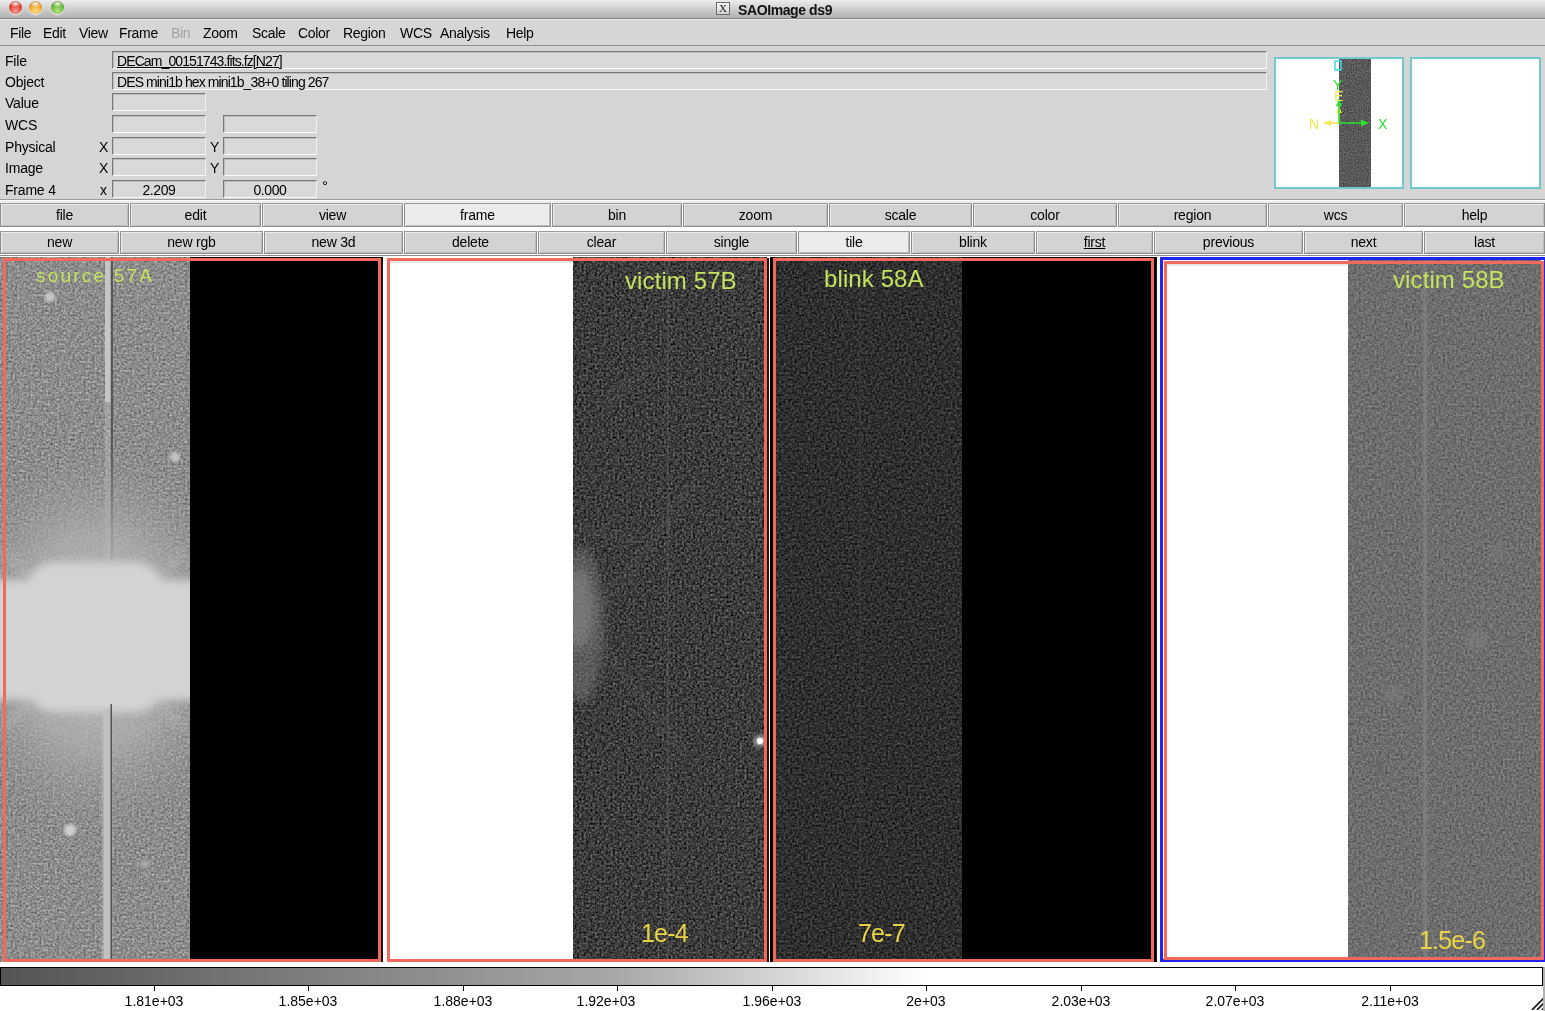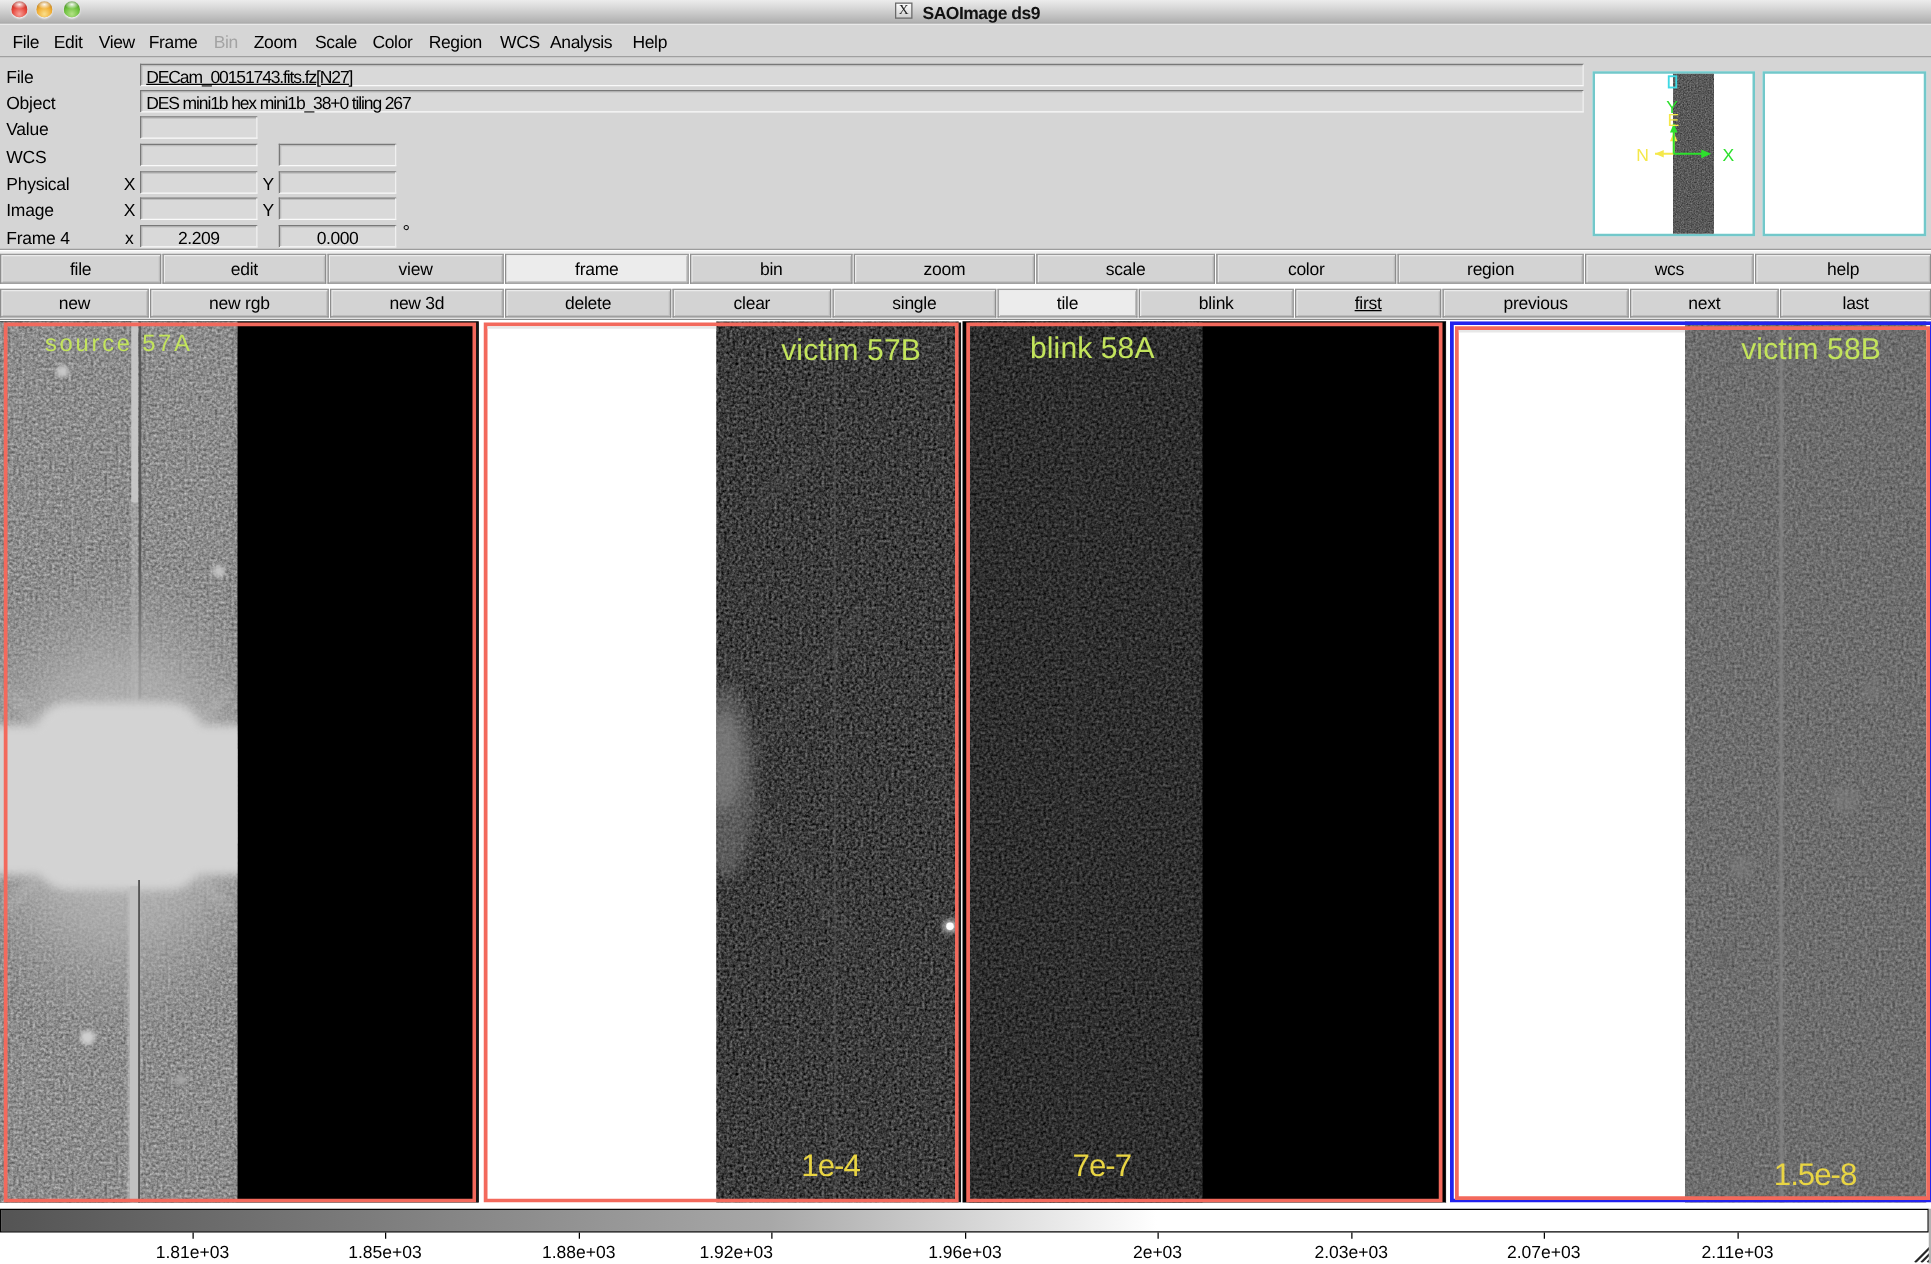--- a/index.html
+++ b/index.html
@@ -285,36 +285,36 @@
     <circle cx="128" cy="383" r="11" fill="#808080" opacity="0.5" filter="url(#b3b)"></circle>
     <circle cx="45" cy="437" r="9" fill="#7f7f7f" opacity="0.5" filter="url(#b3b)"></circle>
     <circle cx="150" cy="295" r="8" fill="#7e7e7e" opacity="0.4" filter="url(#b3b)"></circle>
     <circle cx="31" cy="509" r="4" fill="#5a5a5a" opacity="0.7" filter="url(#b3b)"></circle>
   </svg>
   <div class="abs" style="left:3px;top:0px;width:387px;height:705px;border:3px solid #2323ee;"></div>
   <div class="abs" style="left:7px;top:4px;width:380px;height:699px;border:3px solid #f3695c;"></div>
   <div class="abs" style="left:10px;top:7px;width:181px;height:2px;background:#e7e7e7;"></div>
 </div>
 <div class="glabel" style="left:1393px;top:266px;">victim 58B</div>
-<div class="ylabel" style="left:1419px;top:926px;">1.5e-8</div>
+<div class="ylabel" style="left:1419px;top:926px;">1.5e-6</div>
 
 <div class="abs" style="left:0;top:967px;width:1543px;height:19px;border:1px solid #000;background:linear-gradient(to right,#545454 0%,#a8a8a8 40%,#f2f2f2 57%,#fff 60%,#fff 100%);"></div>
 <div class="cbtick" style="left:154px;"></div>
 <div class="cbtick" style="left:308px;"></div>
 <div class="cbtick" style="left:463px;"></div>
 <div class="cbtick" style="left:617px;"></div>
 <div class="cbtick" style="left:772px;"></div>
 <div class="cbtick" style="left:926px;"></div>
 <div class="cbtick" style="left:1081px;"></div>
 <div class="cbtick" style="left:1235px;"></div>
 <div class="cbtick" style="left:1390px;"></div>
 <div class="cblbl" style="left:104px;">1.81e+03</div>
 <div class="cblbl" style="left:258px;">1.85e+03</div>
 <div class="cblbl" style="left:413px;">1.88e+03</div>
-<div class="cblbl" style="left:539px;">1.92e+03</div>
+<div class="cblbl" style="left:556px;">1.92e+03</div>
 <div class="cblbl" style="left:722px;">1.96e+03</div>
 <div class="cblbl" style="left:876px;">2e+03</div>
 <div class="cblbl" style="left:1031px;">2.03e+03</div>
 <div class="cblbl" style="left:1185px;">2.07e+03</div>
 <div class="cblbl" style="left:1340px;">2.11e+03</div>
 <svg class="abs" style="left:1528px;top:994px;" width="16" height="16">
   <g stroke="#262626" stroke-width="1.8">
     <line x1="4" y1="16" x2="16" y2="4"></line>
     <line x1="9" y1="16" x2="16" y2="9"></line>
     <line x1="14" y1="16" x2="16" y2="14"></line>

